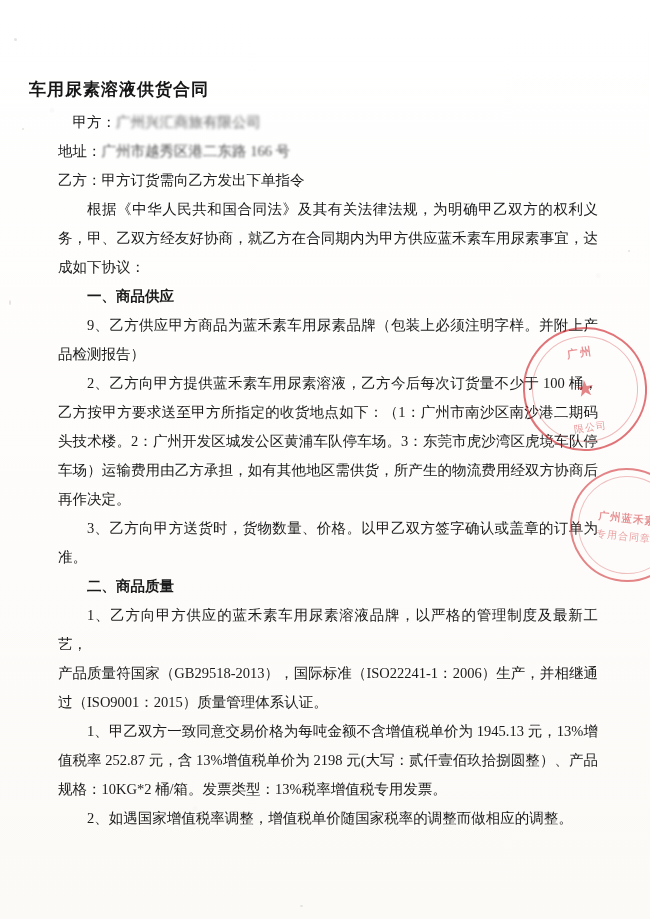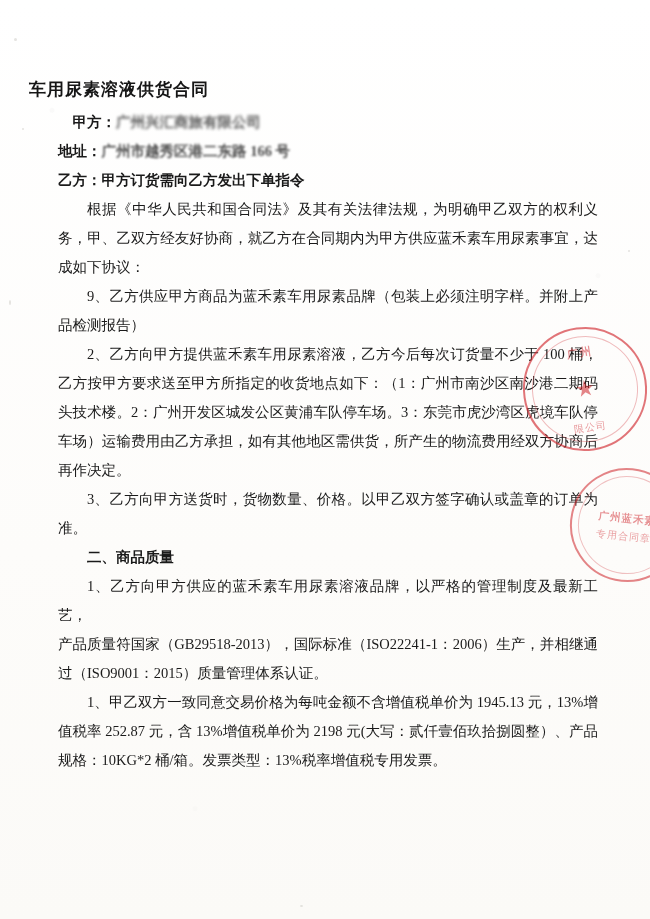--- a/index.html
+++ b/index.html
@@ -63,21 +63,21 @@
     color: #1a1a1a;
     text-align: justify;
   }
   p {
     margin: 0;
     text-align: justify;
     text-justify: inter-ideograph;
   }
   .indent1 { text-indent: 2em; }
   .party-line {
-    font-weight: bold;
+    font-weight: normal;
     text-indent: 1em;
   }
   .party-line.noind { text-indent: 0; }
   .section-head {
     font-weight: bold;
     text-indent: 2em;
   }
   
   .blurred {
     filter: blur(1.6px);
@@ -203,29 +203,31 @@
         <span>地址：</span><span class="blurred2">广州市越秀区港二东路 166 号</span>
       </p>
 
       <p class="party-line noind">
         <span>乙方：</span><span>甲方订货需向乙方发出下单指令</span>
       </p>
 
 
       <p class="indent1">根据《中华人民共和国合同法》及其有关法律法规，为明确甲乙双方的权利义务，甲、乙双方经友好协商，就乙方在合同期内为甲方供应蓝禾素车用尿素事宜，达成如下协议：</p>
 
+      <p class="section-head">一、商品供应</p>
       <p class="indent1">9、乙方供应甲方商品为蓝禾素车用尿素品牌（包装上必须注明字样。并附上产品检测报告）</p>
       <p class="indent1">2、乙方向甲方提供蓝禾素车用尿素溶液，乙方今后每次订货量不少于 100 桶，乙方按甲方要求送至甲方所指定的收货地点如下：（1：广州市南沙区南沙港二期码头技术楼。2：广州开发区城发公区黄浦车队停车场。3：东莞市虎沙湾区虎境车队停车场）运输费用由乙方承担，如有其他地区需供货，所产生的物流费用经双方协商后再作决定。</p>
       <p class="indent1">3、乙方向甲方送货时，货物数量、价格。以甲乙双方签字确认或盖章的订单为准。</p>
 
       <p class="section-head">二、商品质量</p>
       <p class="indent1">1、乙方向甲方供应的蓝禾素车用尿素溶液品牌，以严格的管理制度及最新工艺，</p>
       <p>产品质量符国家（GB29518-2013），国际标准（ISO22241-1：2006）生产，并相继通过（ISO9001：2015）质量管理体系认证。</p>
 
       <p class="indent1">1、甲乙双方一致同意交易价格为每吨金额不含增值税单价为 1945.13 元，13%增值税率 252.87 元，含 13%增值税单价为 2198 元(大写：贰仟壹佰玖拾捌圆整）、产品规格：10KG*2 桶/箱。发票类型：13%税率增值税专用发票。</p>
+      <p class="indent1">2、如遇国家增值税率调整，增值税单价随国家税率的调整而做相应的调整。</p>
 
     </div>
   </div>
 
   <div class="seal">
     <div class="seal-inner"></div>
     <div class="seal-text-top">广州</div>
     <div class="seal-star">★</div>
     <div class="seal-text-bottom">限公司</div>
   </div>

